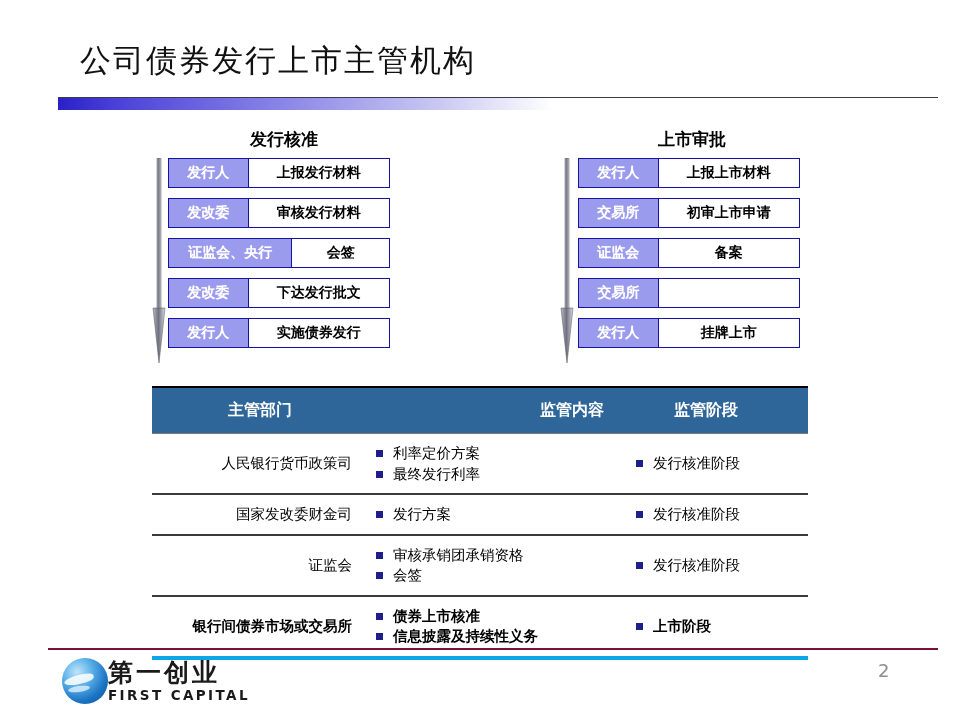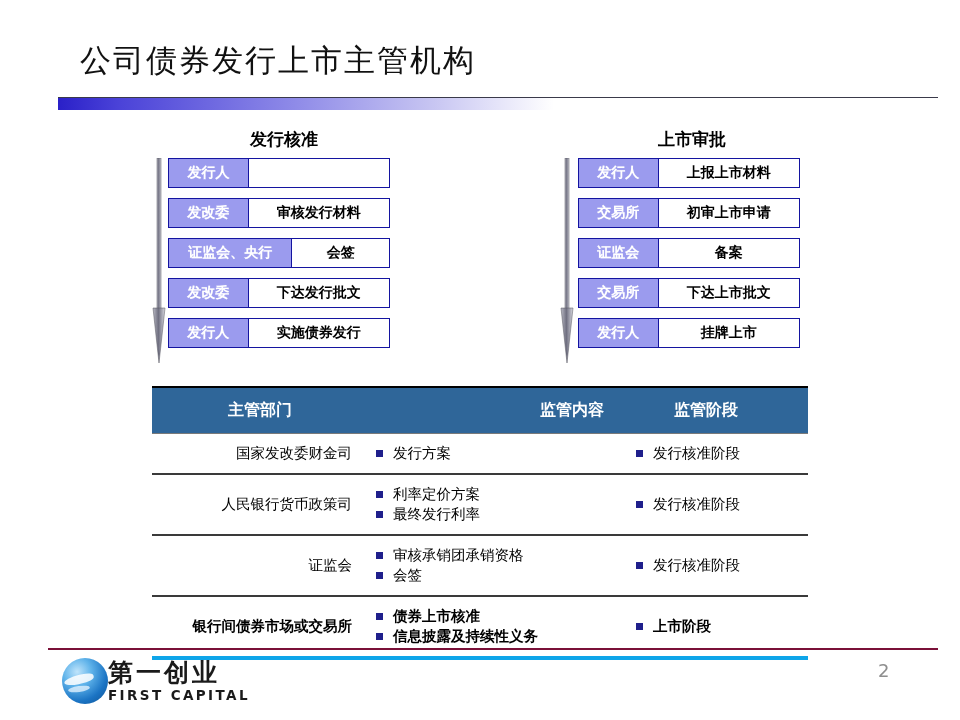--- a/index.html
+++ b/index.html
@@ -251,20 +251,21 @@
       <stop offset="45%" stop-color="#6f6f80"></stop>
       <stop offset="100%" stop-color="#d8d8e0"></stop>
     </linearGradient>
   </defs>
   <rect x="5" y="0" width="4" height="152" fill="url(#agL)" stroke="#55555f" stroke-width="0.5"></rect>
   <polygon points="1,150 13,150 7,205" fill="url(#agL)" stroke="#55555f" stroke-width="0.5"></polygon>
 </svg>
 <div class="flow-col left">
   <div class="flow-row">
     <div class="flow-actor">发行人</div>
+    <div class="flow-action">上报发行材料</div>
   </div>
   <div class="flow-row">
     <div class="flow-actor">发改委</div>
     <div class="flow-action">审核发行材料</div>
   </div>
   <div class="flow-row wide">
     <div class="flow-actor">证监会、央行</div>
     <div class="flow-action">会签</div>
   </div>
   <div class="flow-row">
@@ -297,67 +298,66 @@
   <div class="flow-row">
     <div class="flow-actor">交易所</div>
     <div class="flow-action">初审上市申请</div>
   </div>
   <div class="flow-row">
     <div class="flow-actor">证监会</div>
     <div class="flow-action">备案</div>
   </div>
   <div class="flow-row">
     <div class="flow-actor">交易所</div>
-    <div class="flow-action">下达上市批文</div>
   </div>
   <div class="flow-row">
     <div class="flow-actor">发行人</div>
     <div class="flow-action">挂牌上市</div>
   </div>
 </div>
 
 <table class="reg-table">
   <thead>
     <tr>
       <th class="c1">主管部门</th>
       <th class="c2">监管内容</th>
       <th class="c3">监管阶段</th>
     </tr>
   </thead>
   <tbody>
     <tr>
+      <td class="cell-dept">人民银行货币政策司</td>
+      <td class="cell-content">
+        <ul class="bullet-list">
+          <li>
+              <span class="bullet-sq"></span>
+              <span>利率定价方案</span>
+            </li>
+          <li>
+              <span class="bullet-sq"></span>
+              <span>最终发行利率</span>
+            </li>
+        </ul>
+      </td>
+      <td class="cell-stage">
+        <ul class="bullet-list">
+          <li>
+              <span class="bullet-sq"></span>
+              <span>发行核准阶段</span>
+            </li>
+        </ul>
+      </td>
+    </tr>
+    <tr>
       <td class="cell-dept">国家发改委财金司</td>
       <td class="cell-content">
         <ul class="bullet-list">
           <li>
               <span class="bullet-sq"></span>
               <span>发行方案</span>
-            </li>
-        </ul>
-      </td>
-      <td class="cell-stage">
-        <ul class="bullet-list">
-          <li>
-              <span class="bullet-sq"></span>
-              <span>发行核准阶段</span>
-            </li>
-        </ul>
-      </td>
-    </tr>
-    <tr>
-      <td class="cell-dept">人民银行货币政策司</td>
-      <td class="cell-content">
-        <ul class="bullet-list">
-          <li>
-              <span class="bullet-sq"></span>
-              <span>利率定价方案</span>
-            </li>
-          <li>
-              <span class="bullet-sq"></span>
-              <span>最终发行利率</span>
             </li>
         </ul>
       </td>
       <td class="cell-stage">
         <ul class="bullet-list">
           <li>
               <span class="bullet-sq"></span>
               <span>发行核准阶段</span>
             </li>
         </ul>

